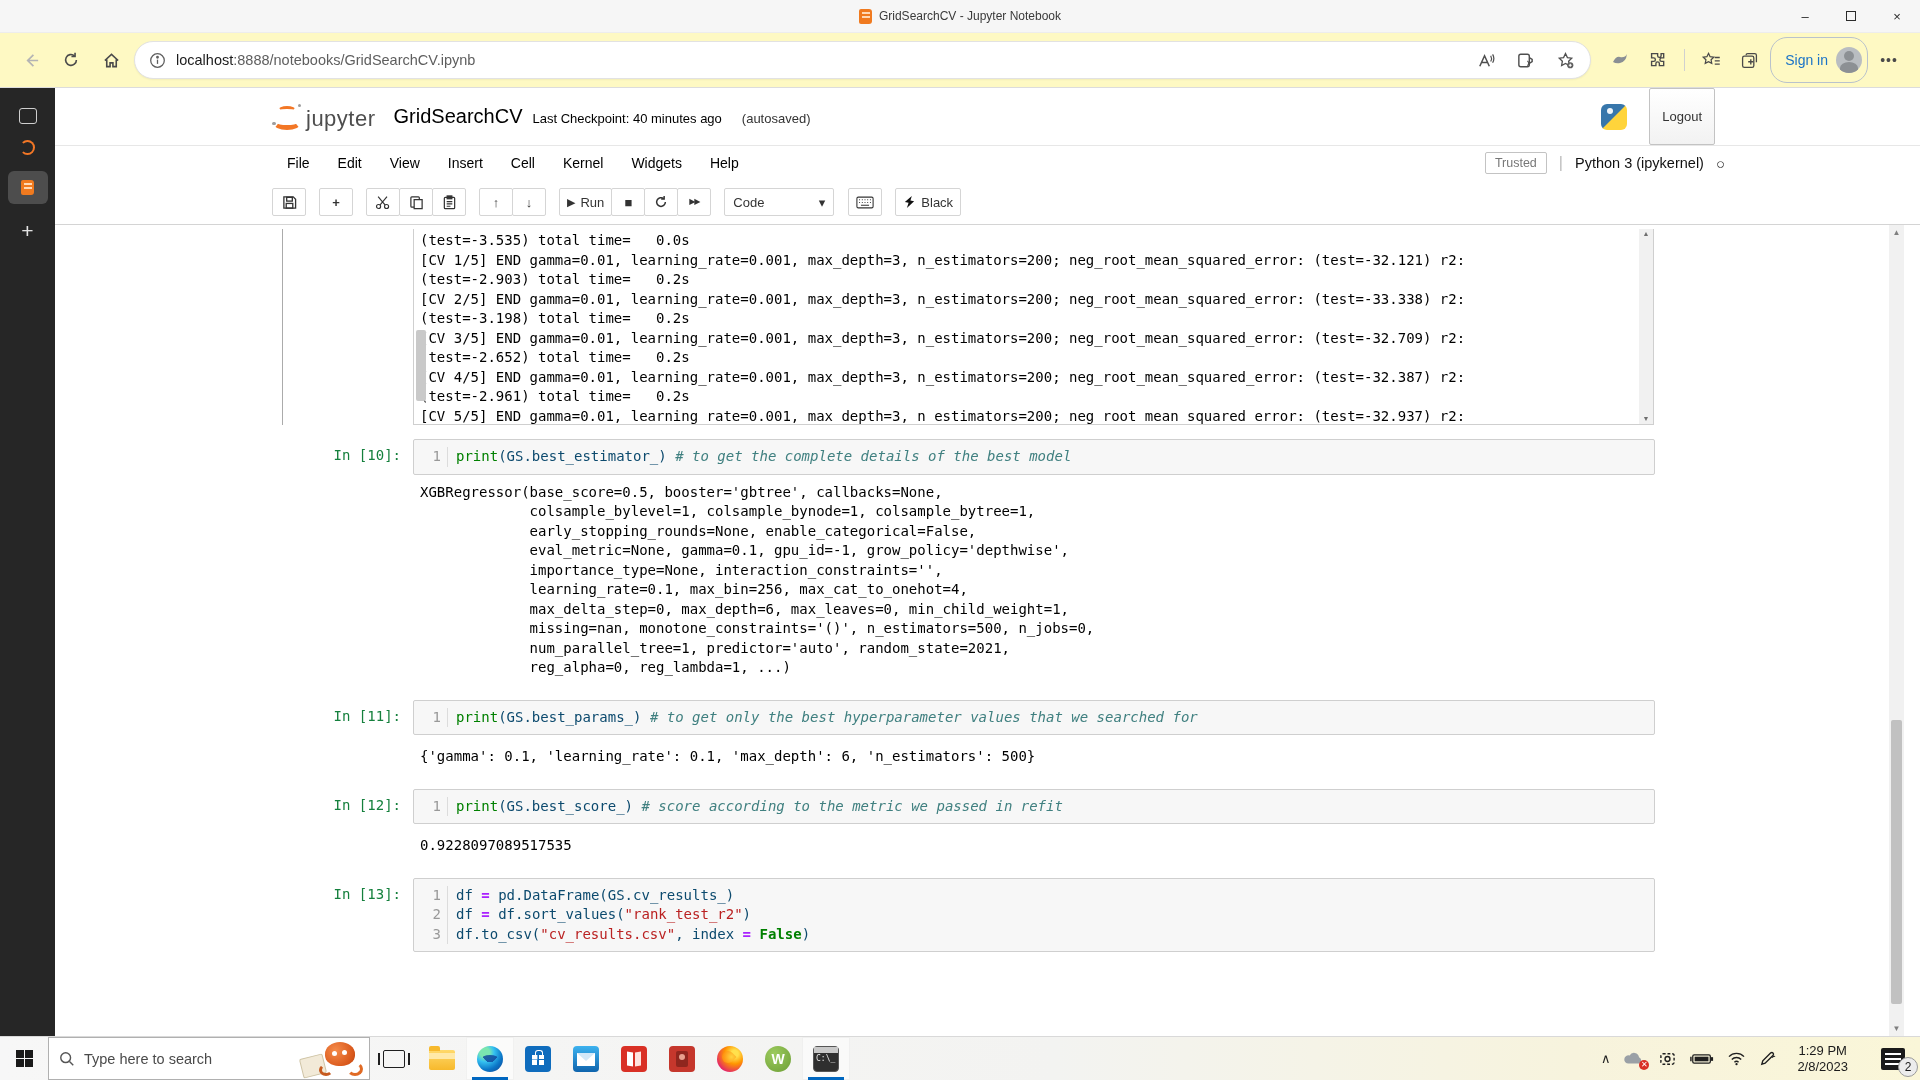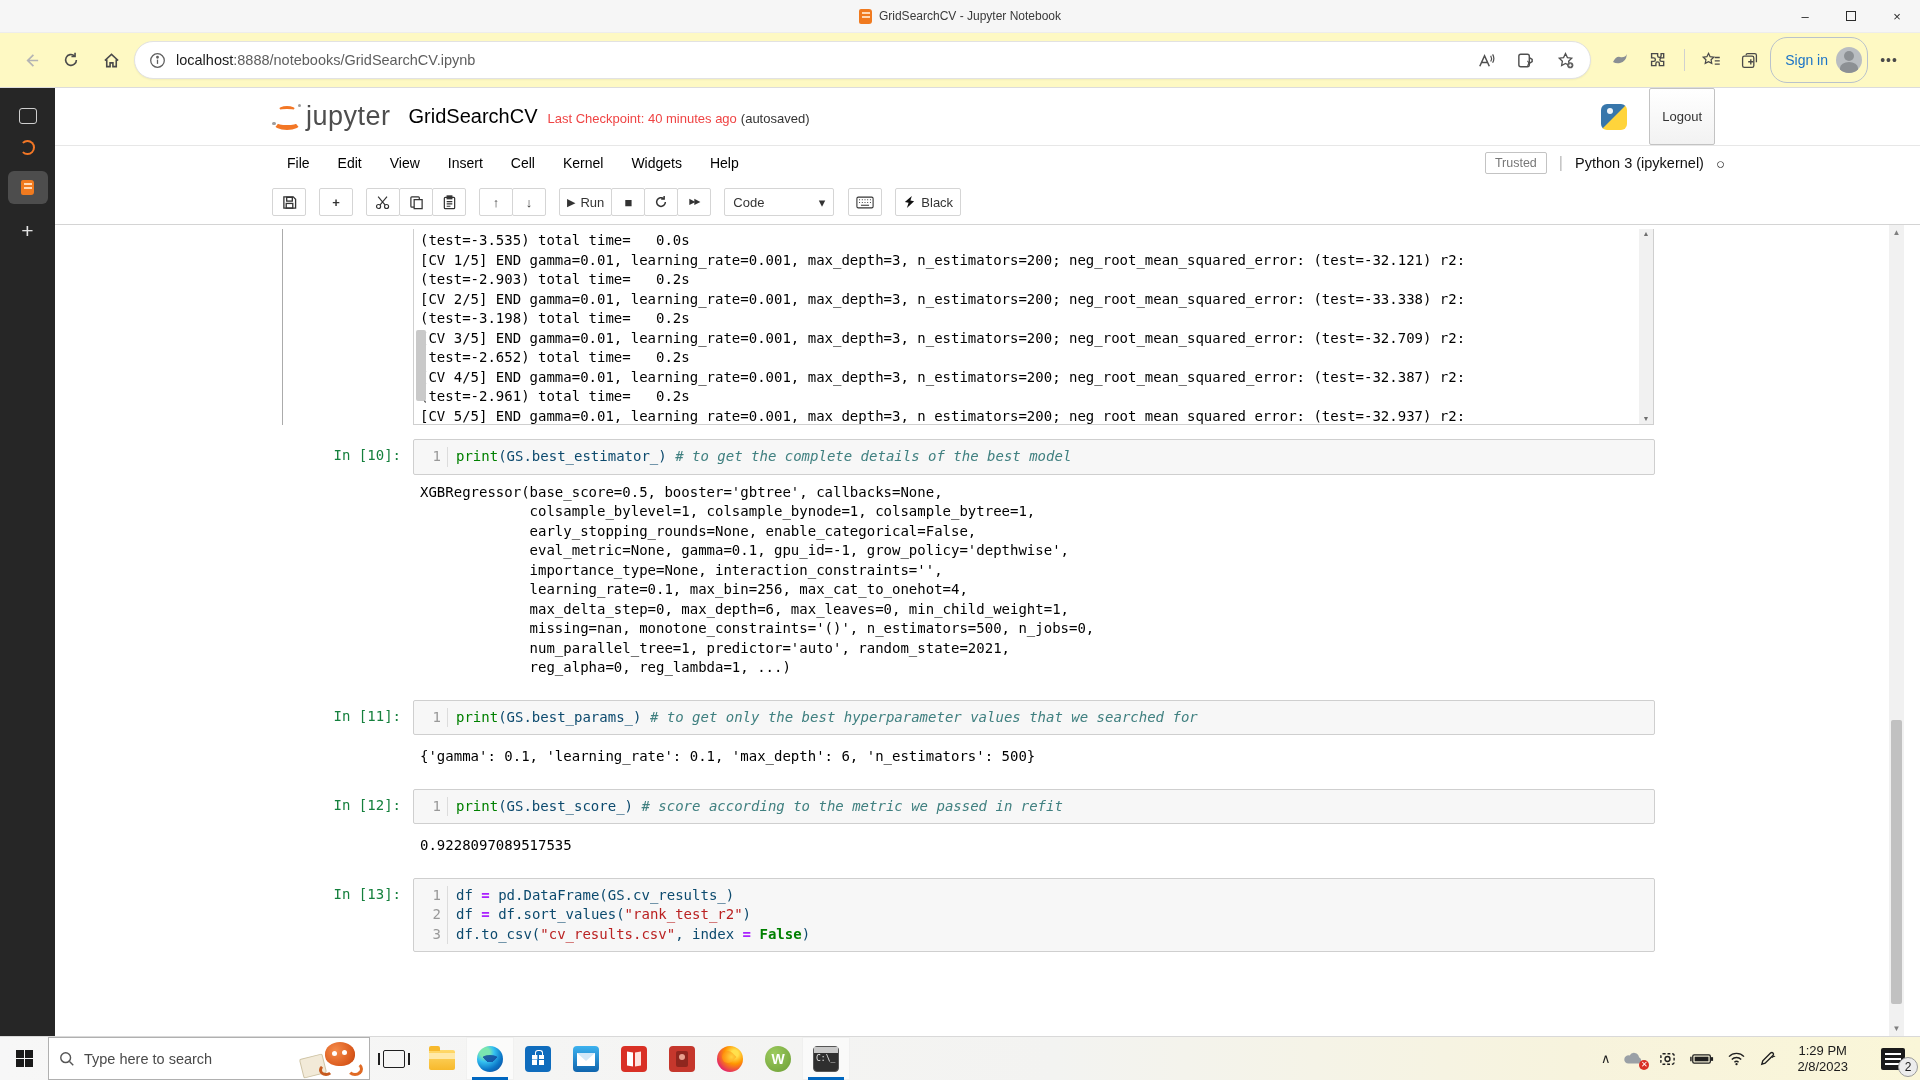--- a/index.html
+++ b/index.html
@@ -47,23 +47,23 @@
 
   
   .jheader { height:58px; display:flex; align-items:center; padding-left:217px; padding-right:205px; border-bottom:1px solid #e7e7e7; flex:none; }
   .jlogo { display:flex; align-items:flex-end; gap:4px; margin-right:18px; }
   .jmoon { width:30px; height:30px; position:relative; }
   .jmoon .arc-b { position:absolute; left:1px; right:1px; bottom:2px; height:14px; border:4px solid transparent; border-bottom:5px solid #f37726; border-radius:50%; width:28px; }
   .jmoon .arc-t { position:absolute; left:6px; top:4px; width:18px; height:8px; border:2.5px solid transparent; border-top:3px solid #f37726; border-radius:50%; }
   .jmoon .dot { position:absolute; width:3.5px; height:3.5px; border-radius:50%; background:#9e9e9e; }
   .jmoon .d1 { left:0px; top:20px; }
   .jmoon .d2 { right:1px; top:2px; }
-  .jlogo-text { font-size:27px; color:#4e4e4e; font-weight:400; letter-spacing:.5px; line-height:1; padding-bottom:2px; }
+  .jlogo-text { font-size:22px; color:#4e4e4e; font-weight:400; letter-spacing:.5px; line-height:1; padding-bottom:2px; }
   .jtitle { font-size:20px; color:#000; margin-right:10px; }
-  .jcheckpoint { font-size:13px; color:#ef4444; margin-right:4px; padding-top:4px; }
+  .jcheckpoint { font-size:13px; color:#000000; margin-right:20px; padding-top:4px; }
   .jautosaved { font-size:13px; color:#333; padding-top:4px; }
   .jheader-right { margin-left:auto; display:flex; align-items:center; gap:22px; }
   .pyico { width:26px; height:26px; border-radius:6px; background:linear-gradient(135deg,#3776ab 0 49%,#ffd43b 51% 100%); position:relative; }
   .pyico:before { content:""; position:absolute; left:6px; top:4px; width:6px; height:6px; border-radius:50%; background:#eef4fa; }
   .logout-btn { border:1px solid #c3c3c3; border-radius:2px; background:linear-gradient(#fff,#f2f2f2); padding:20px 12px; font-size:13px; color:#333; }
 
   
   .jmenubar { height:34px; display:flex; align-items:center; padding-left:232px; padding-right:195px; flex:none; }
   .jmenu-item { font-size:14px; color:#000; margin-right:28px; }
   .jmenu-right { margin-left:auto; display:flex; align-items:center; gap:12px; }

